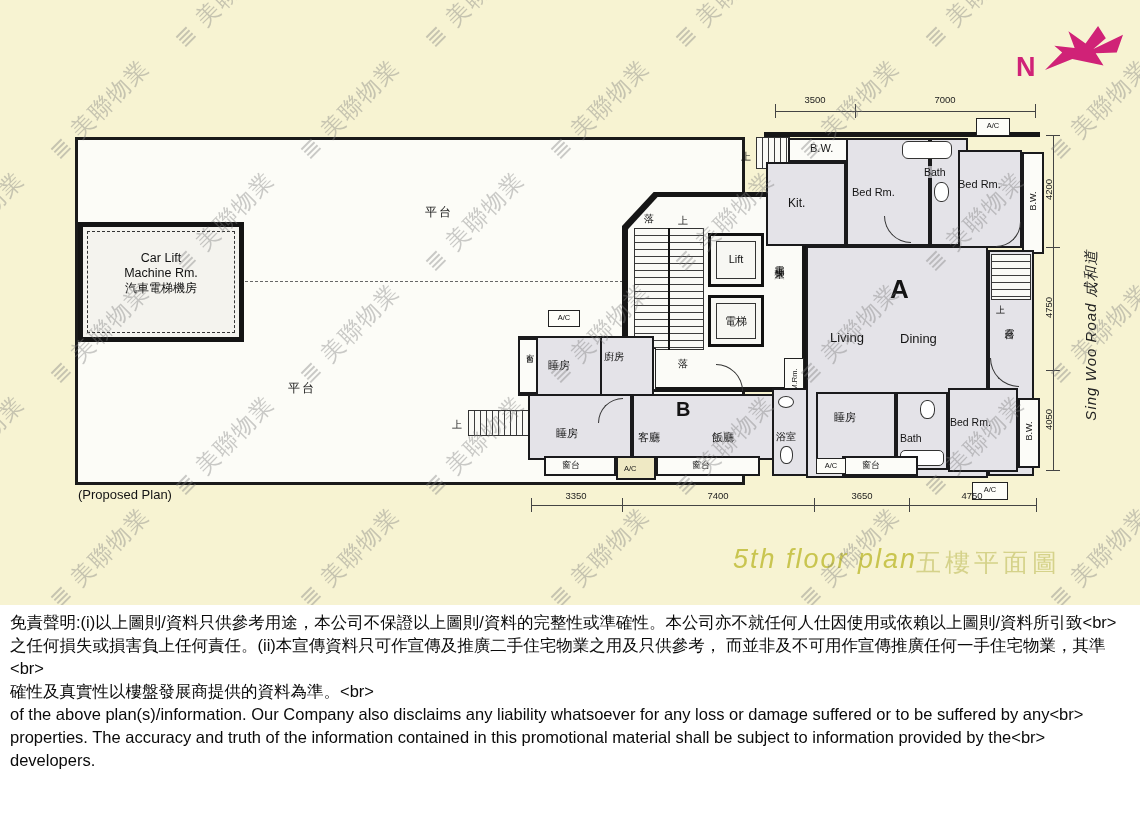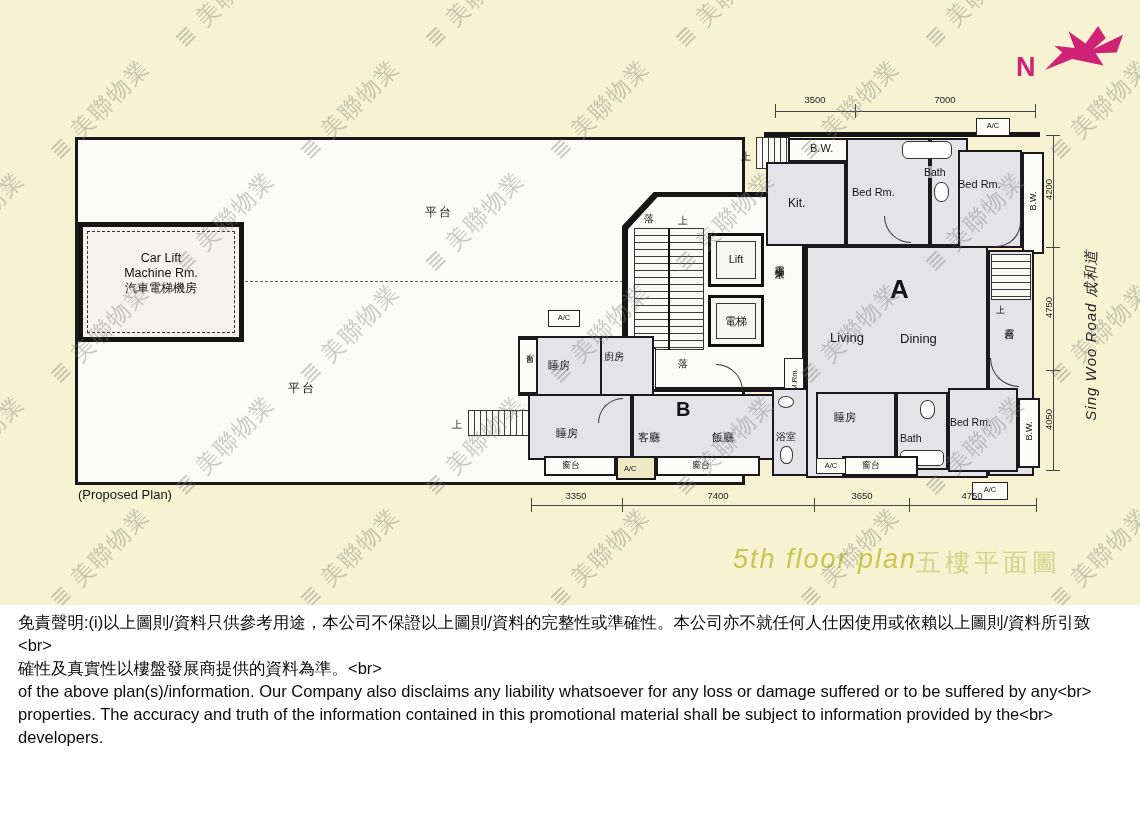--- a/index.html
+++ b/index.html
@@ -12,21 +12,21 @@
   .vlbl{position:absolute;writing-mode:vertical-rl;text-orientation:upright;font-size:9.5px;color:#141414;letter-spacing:1px;}
   .rot{position:absolute;transform:rotate(-90deg);transform-origin:center;font-size:9px;color:#141414;white-space:nowrap;}
   .dimlbl{position:absolute;font-size:9.5px;color:#222;text-align:center;}
   .dimline{position:absolute;background:#444;}
   .tick{position:absolute;background:#444;}
   .acbox{position:absolute;box-sizing:border-box;background:#fdfdf8;border:1.5px solid #222;font-size:7.5px;text-align:center;color:#111;line-height:1.9;}
   .hatchH{background:repeating-linear-gradient(180deg,#fafaf6 0 6px,#3d3d3d 6px 7px);border:1.5px solid #333;}
   .hatchV{background:repeating-linear-gradient(90deg,#fafaf6 0 5px,#3d3d3d 5px 6px);border:1.5px solid #333;}
   .wm{position:absolute;transform:rotate(-45deg);color:rgba(125,125,125,.40);font-size:23px;letter-spacing:2px;white-space:nowrap;}
   .arc{position:absolute;border:1.3px solid #333;}
-  #disc{position:absolute;left:0;top:605px;width:1140px;height:223px;background:#ffffff;padding:6px 18px 0;box-sizing:border-box;font-size:16.5px;line-height:23px;color:#0a0a0a;}
+  #disc{position:absolute;left:0;top:605px;width:1140px;height:223px;background:#ffffff;padding:6px 10px 0;box-sizing:border-box;font-size:16.5px;line-height:23px;color:#0a0a0a;}
 </style>
 </head>
 <body>
 
 <div id="canvas">
 
   <div class="abs" style="left:75px;top:137px;width:670px;height:348px;background:#fcfcf7;border:3px solid #1a1a1a;"></div>
   <div class="abs" style="left:245px;top:281px;width:388px;height:0;border-top:1.5px dashed #666;"></div>
   <div class="lbl" style="left:425px;top:204px;font-size:12px;letter-spacing:2px;">平台</div>
   <div class="lbl" style="left:288px;top:380px;font-size:12px;letter-spacing:2px;">平台</div>
@@ -208,19 +208,20 @@
       <span class="wm" style="left: 910px; top: 430px;">≣ 美聯物業</span>
       <span class="wm" style="left: 35px; top: 542px;">≣ 美聯物業</span>
       <span class="wm" style="left: 285px; top: 542px;">≣ 美聯物業</span>
       <span class="wm" style="left: 535px; top: 542px;">≣ 美聯物業</span>
       <span class="wm" style="left: 785px; top: 542px;">≣ 美聯物業</span>
       <span class="wm" style="left: 1035px; top: 542px;">≣ 美聯物業</span>
     </div>
 
   <div id="disc">
     <div>免責聲明:(i)以上圖則/資料只供參考用途，本公司不保證以上圖則/資料的完整性或準確性。本公司亦不就任何人仕因使用或依賴以上圖則/資料所引致&lt;br&gt;</div>
+    <div>之任何損失或損害負上任何責任。(ii)本宣傳資料只可作宣傳及推廣二手住宅物業之用及只供參考， 而並非及不可用作宣傳推廣任何一手住宅物業，其準&lt;br&gt;</div>
     <div>確性及真實性以樓盤發展商提供的資料為準。&lt;br&gt;</div>
     <div>of the above plan(s)/information. Our Company also disclaims any liability whatsoever for any loss or damage suffered or to be suffered by any&lt;br&gt;</div>
     <div>properties. The accuracy and truth of the information contained in this promotional material shall be subject to information provided by the&lt;br&gt;</div>
     <div>developers.</div>
   </div>
 
 </div>
 
 </body></html>

